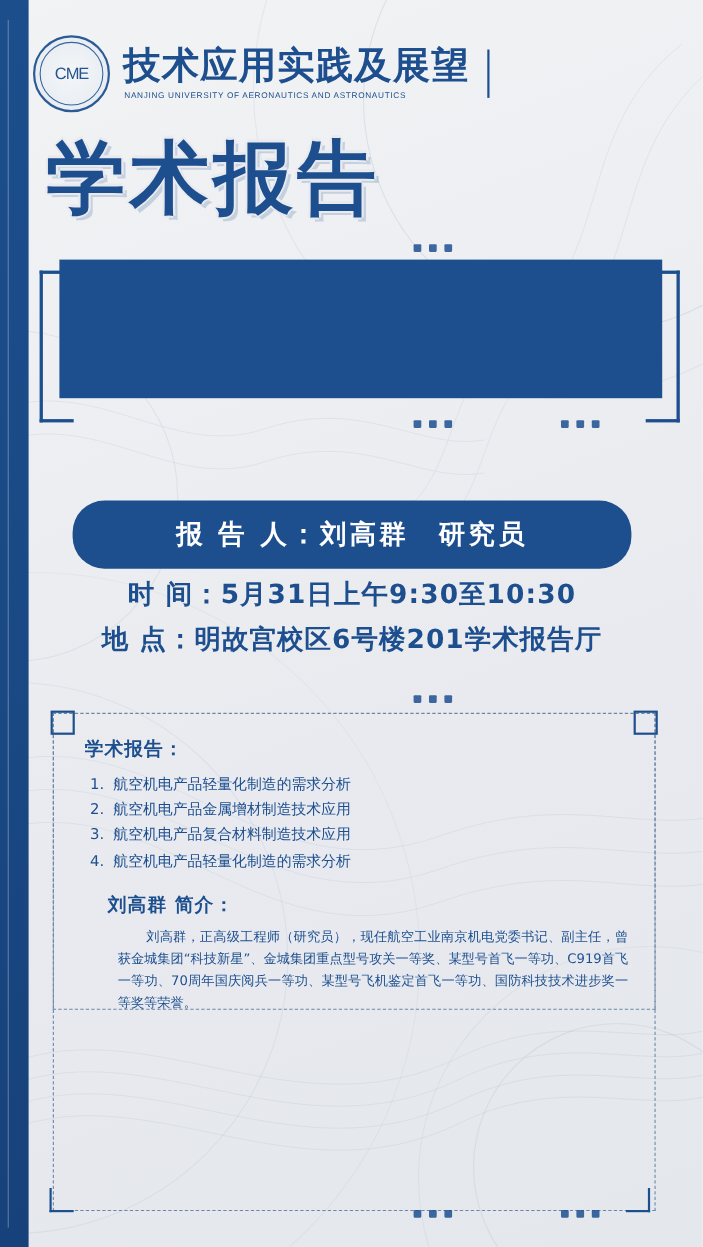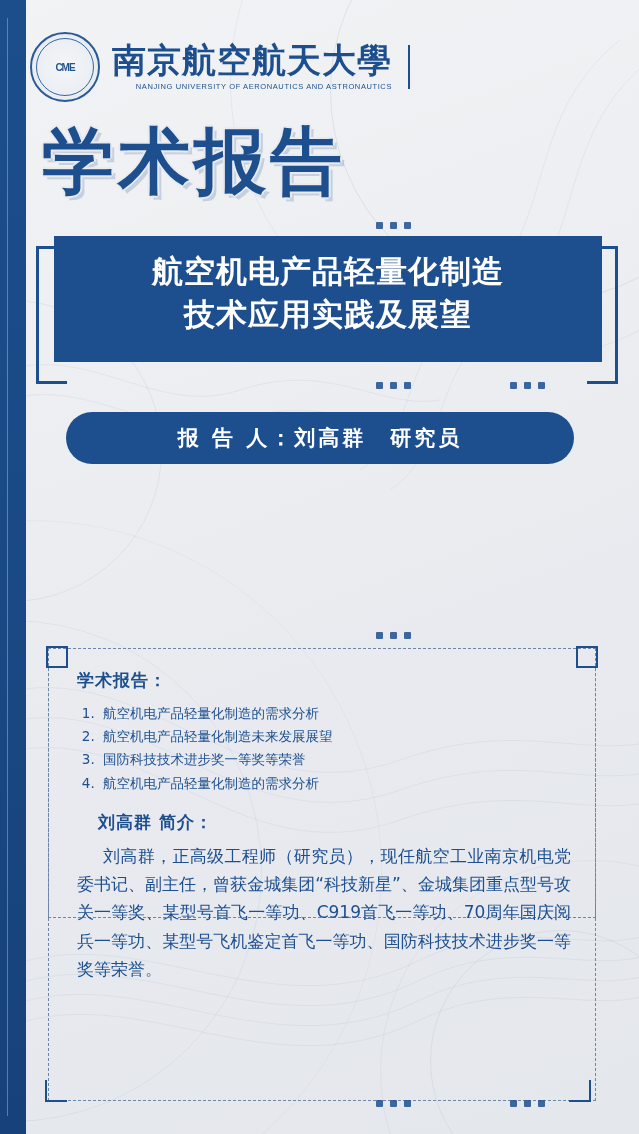--- a/index.html
+++ b/index.html
@@ -80,42 +80,41 @@
     position: absolute;
     left: 4px; top: 4px; right: 4px; bottom: 4px;
     border-radius: 50%;
     border: 1px solid #3566a0;
   }
   .seal-mark {
     position: absolute;
     left: 50%;
     top: 50%;
     transform: translate(-50%,-50%);
-    font-size: 10px;
+    font-size: 15px;
     color: #24558f;
-    font-weight: bold;
+    font-weight: normal;
     letter-spacing: -1px;
   }
   .logo-cn {
     font-family: "DejaVu Serif", serif;
     font-weight: bold;
     font-size: 34px;
     color: #1d4f8f;
     letter-spacing: 1px;
     margin-left: 12px;
     line-height: 1.05;
   }
   .logo-en {
     font-size: 7.5px;
     color: #1d4f8f;
     letter-spacing: 0.6px;
     margin-left: 13px;
     margin-top: 3px;
     font-family: "Liberation Sans", sans-serif;
-    text-align: right;
   }
   .logo-left {
     display: flex;
     flex-direction: column;
     justify-content: center;
   }
   .logo-divider {
     width: 2px;
     height: 44px;
     background: #1d4f8f;
@@ -222,32 +221,32 @@
   .dots-a { left: 376px; top: 222px; }
   .dots-b { left: 376px; top: 382px; }
   .dots-c { left: 510px; top: 382px; }
   .dots-d { left: 376px; top: 632px; }
   .dots-e { left: 376px; top: 1100px; }
   .dots-f { left: 510px; top: 1100px; }
   
   .speaker-bar {
     position: absolute;
     left: 66px;
-    top: 412px;
+    top: 455px;
     width: 508px;
-    height: 52px;
+    height: 62px;
     background: #1d4f8f;
     border-radius: 29px;
     display: flex;
     align-items: center;
     justify-content: center;
     color: #fff;
     font-family: "DejaVu Sans", sans-serif;
     font-weight: bold;
-    font-size: 21px;
+    font-size: 24px;
     letter-spacing: 3px;
   }
   
   .info {
     position: absolute;
     left: 66px;
     top: 520px;
     width: 508px;
     color: #1d4f8f;
     font-family: "DejaVu Sans", sans-serif;
@@ -296,25 +295,26 @@
     font-family: "DejaVu Sans", sans-serif;
   }
   ol.items li { padding-left: 4px; }
   .bio-title {
     margin-top: 16px;
     margin-left: 21px;
   }
   .bio-text {
     margin-top: 8px;
     color: #1d4f8f;
-    font-size: 17px;
+    font-size: 12px;
     line-height: 1.66;
     text-indent: 26px;
     font-family: "DejaVu Sans", sans-serif;
     text-align: justify;
+    margin-left: 30px;
   }
   
   .bottom-frame {
     position: absolute;
     left: 48px;
     top: 648px;
     width: 546px;
     height: 452px;
     border: 1px dashed #6d86a8;
     border-top: none;
@@ -360,78 +360,78 @@
 
   <div class="left-bar">
     <div class="left-bar-inner"></div>
   </div>
 
   <div class="header">
     <div class="seal">
       <div class="seal-mark">CME</div>
     </div>
     <div class="logo-left">
-      <div class="logo-cn">南京航空航天大學</div>
+      <div class="logo-cn">技术应用实践及展望</div>
       <div class="logo-en">NANJING UNIVERSITY OF AERONAUTICS AND ASTRONAUTICS</div>
     </div>
     <div class="logo-divider"></div>
   </div>
 
   <div class="big-title-shadow">学术报告</div>
   <div class="big-title">学术报告</div>
 
   <div class="dots-row dots-a">
       <i></i>
       <i></i>
       <i></i>
     </div>
 
   <div class="topic-wrap">
     <div class="topic-frame-l"></div>
     <div class="topic-frame-r"></div>
     <div class="topic-box"></div>
-    <div class="topic-text">
-      <div>航空机电产品轻量化制造</div>
-      <div>技术应用实践及展望</div>
-    </div>
   </div>
 
   <div class="dots-row dots-b">
       <i></i>
       <i></i>
       <i></i>
     </div>
   <div class="dots-row dots-c">
       <i></i>
       <i></i>
       <i></i>
     </div>
 
   <div class="speaker-bar">
     <span>报 告 人：刘高群　研究员</span>
   </div>
 
+  <div class="info">
+    <div>时 间：5月31日上午9:30至10:30</div>
+    <div>地 点：明故宫校区6号楼201学术报告厅</div>
+  </div>
 
   <div class="dots-row dots-d">
       <i></i>
       <i></i>
       <i></i>
     </div>
 
   <div class="bottom-frame"></div>
 
   <div class="content-box">
     <div class="corner c-tl"></div>
     <div class="corner c-tr"></div>
     <div class="content-inner">
       <div class="sec-title">学术报告：</div>
       <ol class="items">
         <li>航空机电产品轻量化制造的需求分析</li>
-        <li>航空机电产品轻量化制造未来发展展望</li>
-        <li>国防科技技术进步奖一等奖等荣誉</li>
+        <li>航空机电产品金属增材制造技术应用</li>
+        <li>航空机电产品复合材料制造技术应用</li>
         <li>航空机电产品轻量化制造的需求分析</li>
       </ol>
       <div class="sec-title bio-title">刘高群 简介：</div>
       <div class="bio-text">刘高群，正高级工程师（研究员），现任航空工业南京机电党委书记、副主任，曾获金城集团“科技新星”、金城集团重点型号攻关一等奖、某型号首飞一等功、C919首飞一等功、70周年国庆阅兵一等功、某型号飞机鉴定首飞一等功、国防科技技术进步奖一等奖等荣誉。</div>
     </div>
   </div>
 
   <div class="footer-corner f-bl"></div>
   <div class="footer-corner f-br"></div>
 

